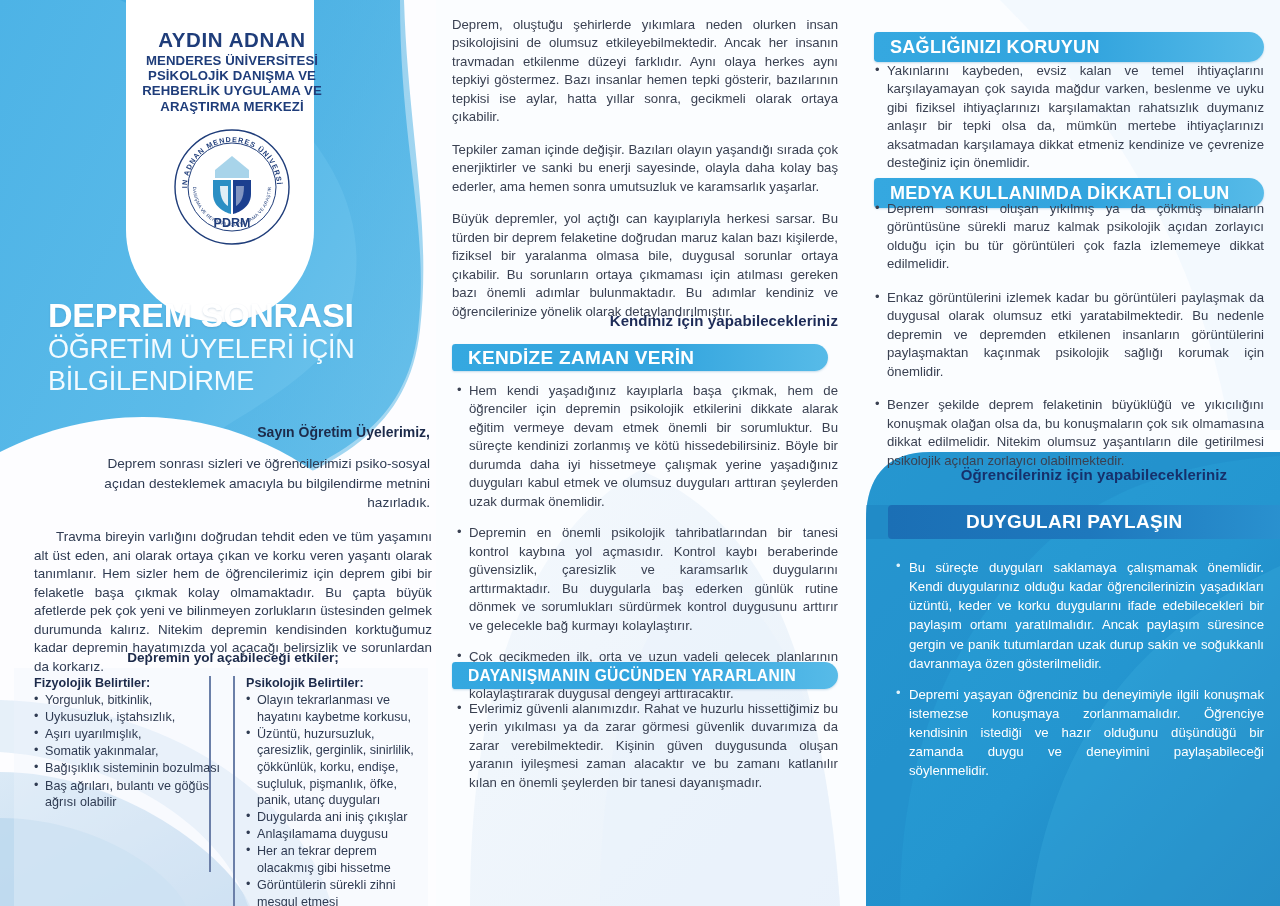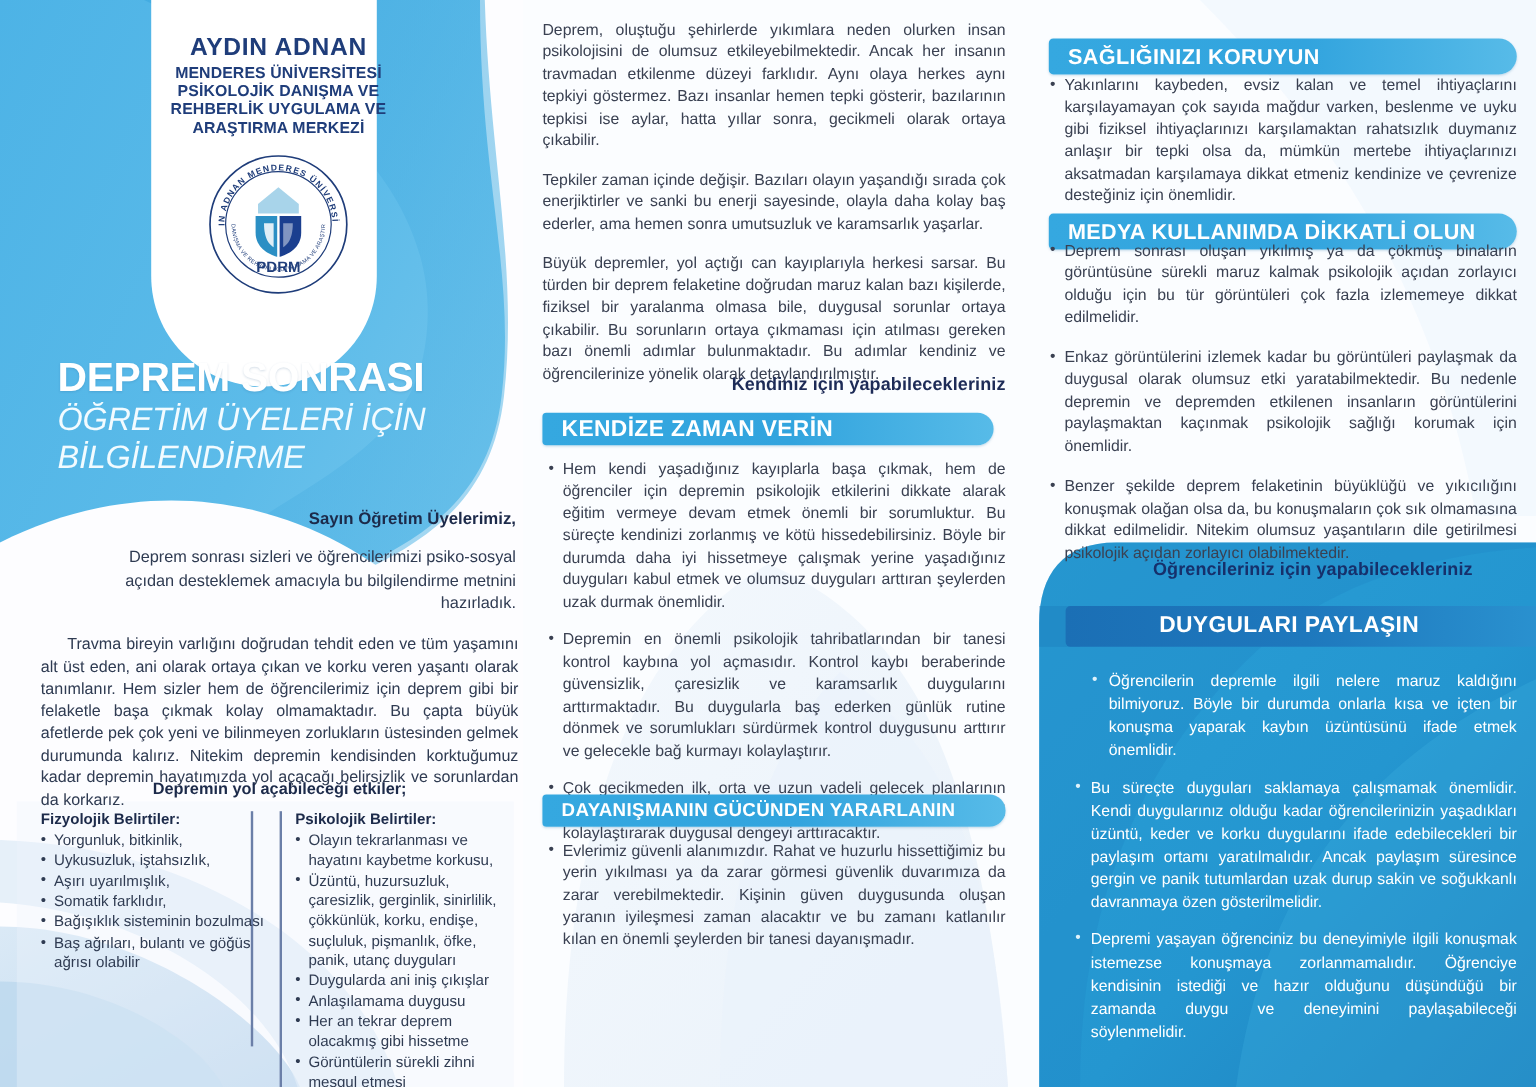--- a/index.html
+++ b/index.html
@@ -40,21 +40,21 @@
   }
 
   .title-block{
     position:absolute;left:36px;top:298px;width:340px;line-height:1.0;
   }
   .title-main{
     font-size:34px;font-weight:bold;color:#ffffff;letter-spacing:-.3px;
     text-shadow:0 1px 2px rgba(30,80,130,.18);
   }
   .title-sub{
-    font-size:27px;color:#f2fbff;letter-spacing:-.2px;margin-top:2px;line-height:1.12;font-style:italic;
+    font-size:27px;color:#f2fbff;letter-spacing:-.2px;margin-top:2px;line-height:1.12;
   }
 
   .greeting{
     position:absolute;right:22px;top:424px;width:330px;text-align:right;
     font-size:14px;font-weight:bold;color:#1c2a4a;
   }
   .intro{
     position:absolute;right:22px;top:454px;width:332px;text-align:right;
     font-size:13.6px;color:#2f3b52;line-height:1.45;
   }
@@ -274,21 +274,21 @@
     <div class="body-left">Travma bireyin varlığını doğrudan tehdit eden ve tüm yaşamını alt üst eden, ani olarak ortaya çıkan ve korku veren yaşantı olarak tanımlanır. Hem sizler hem de öğrencilerimiz için deprem gibi bir felaketle başa çıkmak kolay olmamaktadır. Bu çapta büyük afetlerde pek çok yeni ve bilinmeyen zorlukların üstesinden gelmek durumunda kalırız. Nitekim depremin kendisinden korktuğumuz kadar depremin hayatımızda yol açacağı belirsizlik ve sorunlardan da korkarız.</div>
     <div class="effects-title">Depremin yol açabileceği etkiler;</div>
 
     <div class="sym-cols">
       <div class="sym-col">
         <div class="sym-head">Fizyolojik Belirtiler:</div>
         <ul class="sym-list">
           <li>Yorgunluk, bitkinlik,</li>
           <li>Uykusuzluk, iştahsızlık,</li>
           <li>Aşırı uyarılmışlık,</li>
-          <li>Somatik farklıdır,</li>
+          <li>Somatik yakınmalar,</li>
           <li>Bağışıklık sisteminin bozulması</li>
           <li>Baş ağrıları, bulantı ve göğüs ağrısı olabilir</li>
         </ul>
       </div>
       <div class="sym-col right">
         <div class="sym-head">Psikolojik Belirtiler:</div>
         <ul class="sym-list">
           <li>Olayın tekrarlanması ve hayatını kaybetme korkusu,</li>
           <li>Üzüntü, huzursuzluk, çaresizlik, gerginlik, sinirlilik, çökkünlük, korku, endişe, suçluluk, pişmanlık, öfke, panik, utanç duyguları</li>
           <li>Duygularda ani iniş çıkışlar</li>
@@ -349,19 +349,18 @@
       <li>Benzer şekilde deprem felaketinin büyüklüğü ve yıkıcılığını konuşmak olağan olsa da, bu konuşmaların çok sık olmamasına dikkat edilmelidir. Nitekim olumsuz yaşantıların dile getirilmesi psikolojik açıdan zorlayıcı olabilmektedir.</li>
     </ul>
 
     <div class="students-head">Öğrencileriniz için yapabilecekleriniz</div>
 
     <div class="bar-dark">
       <span>DUYGULARI PAYLAŞIN</span>
     </div>
 
     <ul class="w-bullets r-b3">
-      <li class="indent">Öğrencilerin depremle ilgili nelere maruz kaldığını bilmiyoruz. Böyle bir durumda onlarla kısa ve içten bir konuşma yaparak kaybın üzüntüsünü ifade etmek önemlidir.</li>
       <li>Bu süreçte duyguları saklamaya çalışmamak önemlidir. Kendi duygularınız olduğu kadar öğrencilerinizin yaşadıkları üzüntü, keder ve korku duygularını ifade edebilecekleri bir paylaşım ortamı yaratılmalıdır. Ancak paylaşım süresince gergin ve panik tutumlardan uzak durup sakin ve soğukkanlı davranmaya özen gösterilmelidir.</li>
       <li>Depremi yaşayan öğrenciniz bu deneyimiyle ilgili konuşmak istemezse konuşmaya zorlanmamalıdır. Öğrenciye kendisinin istediği ve hazır olduğunu düşündüğü bir zamanda duygu ve deneyimini paylaşabileceği söylenmelidir.</li>
     </ul>
   </div>
 
 </div>
 
 </body></html>

